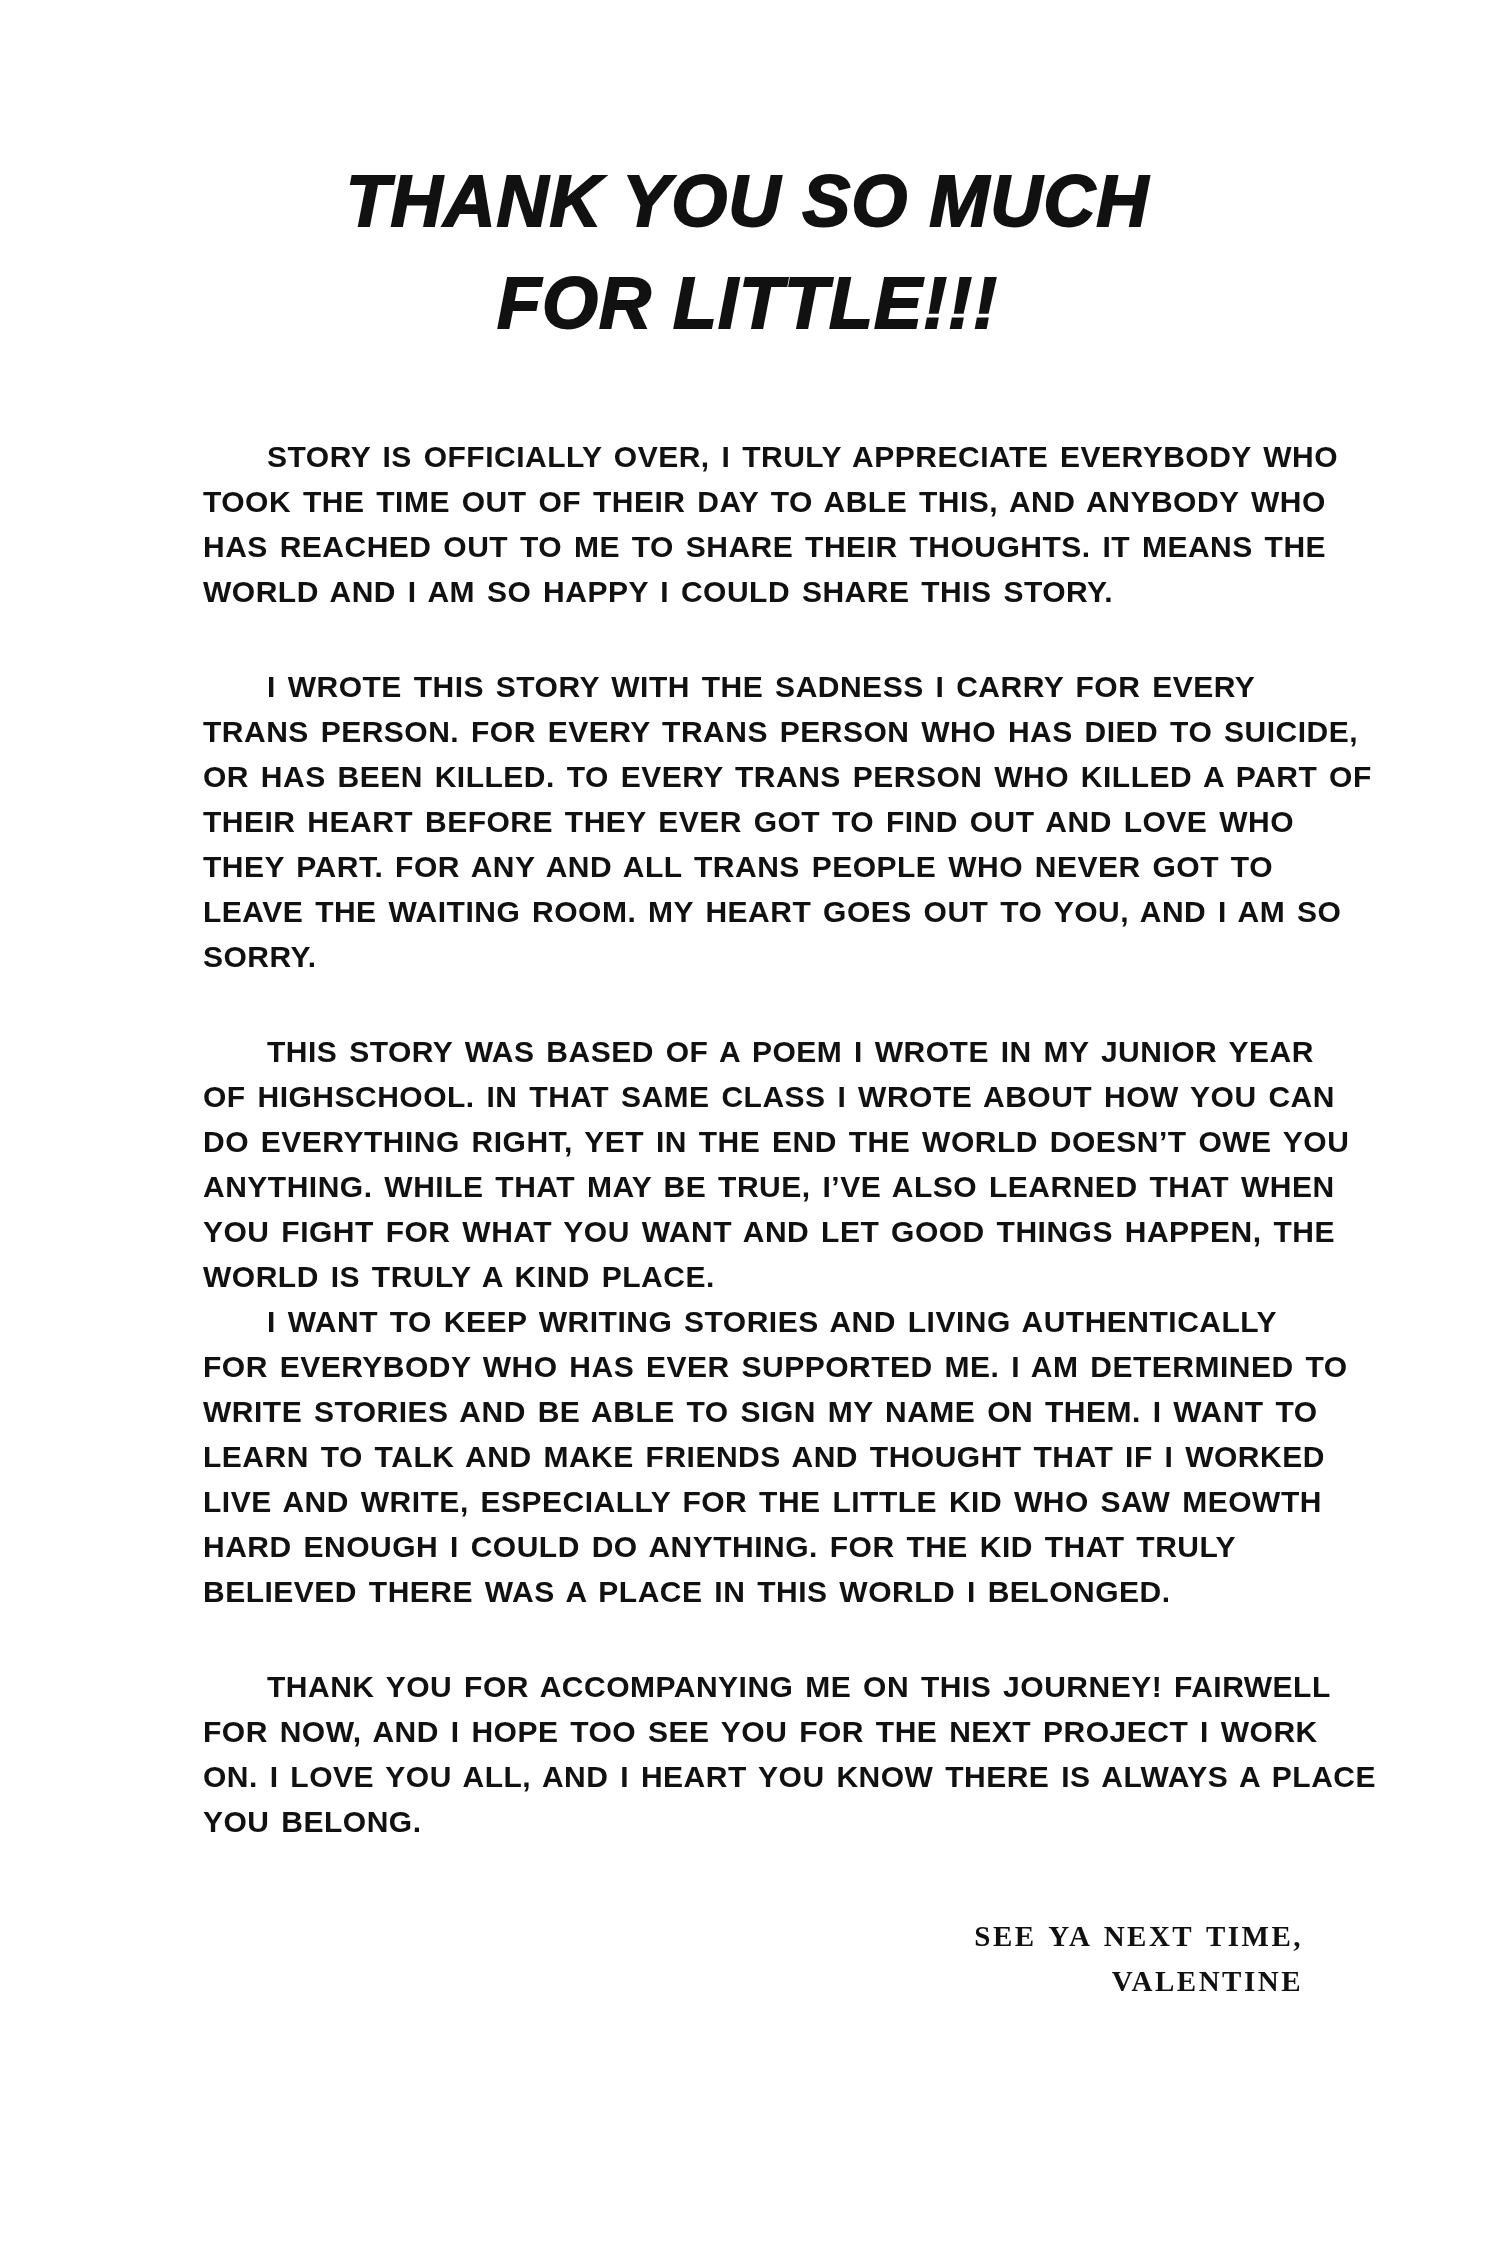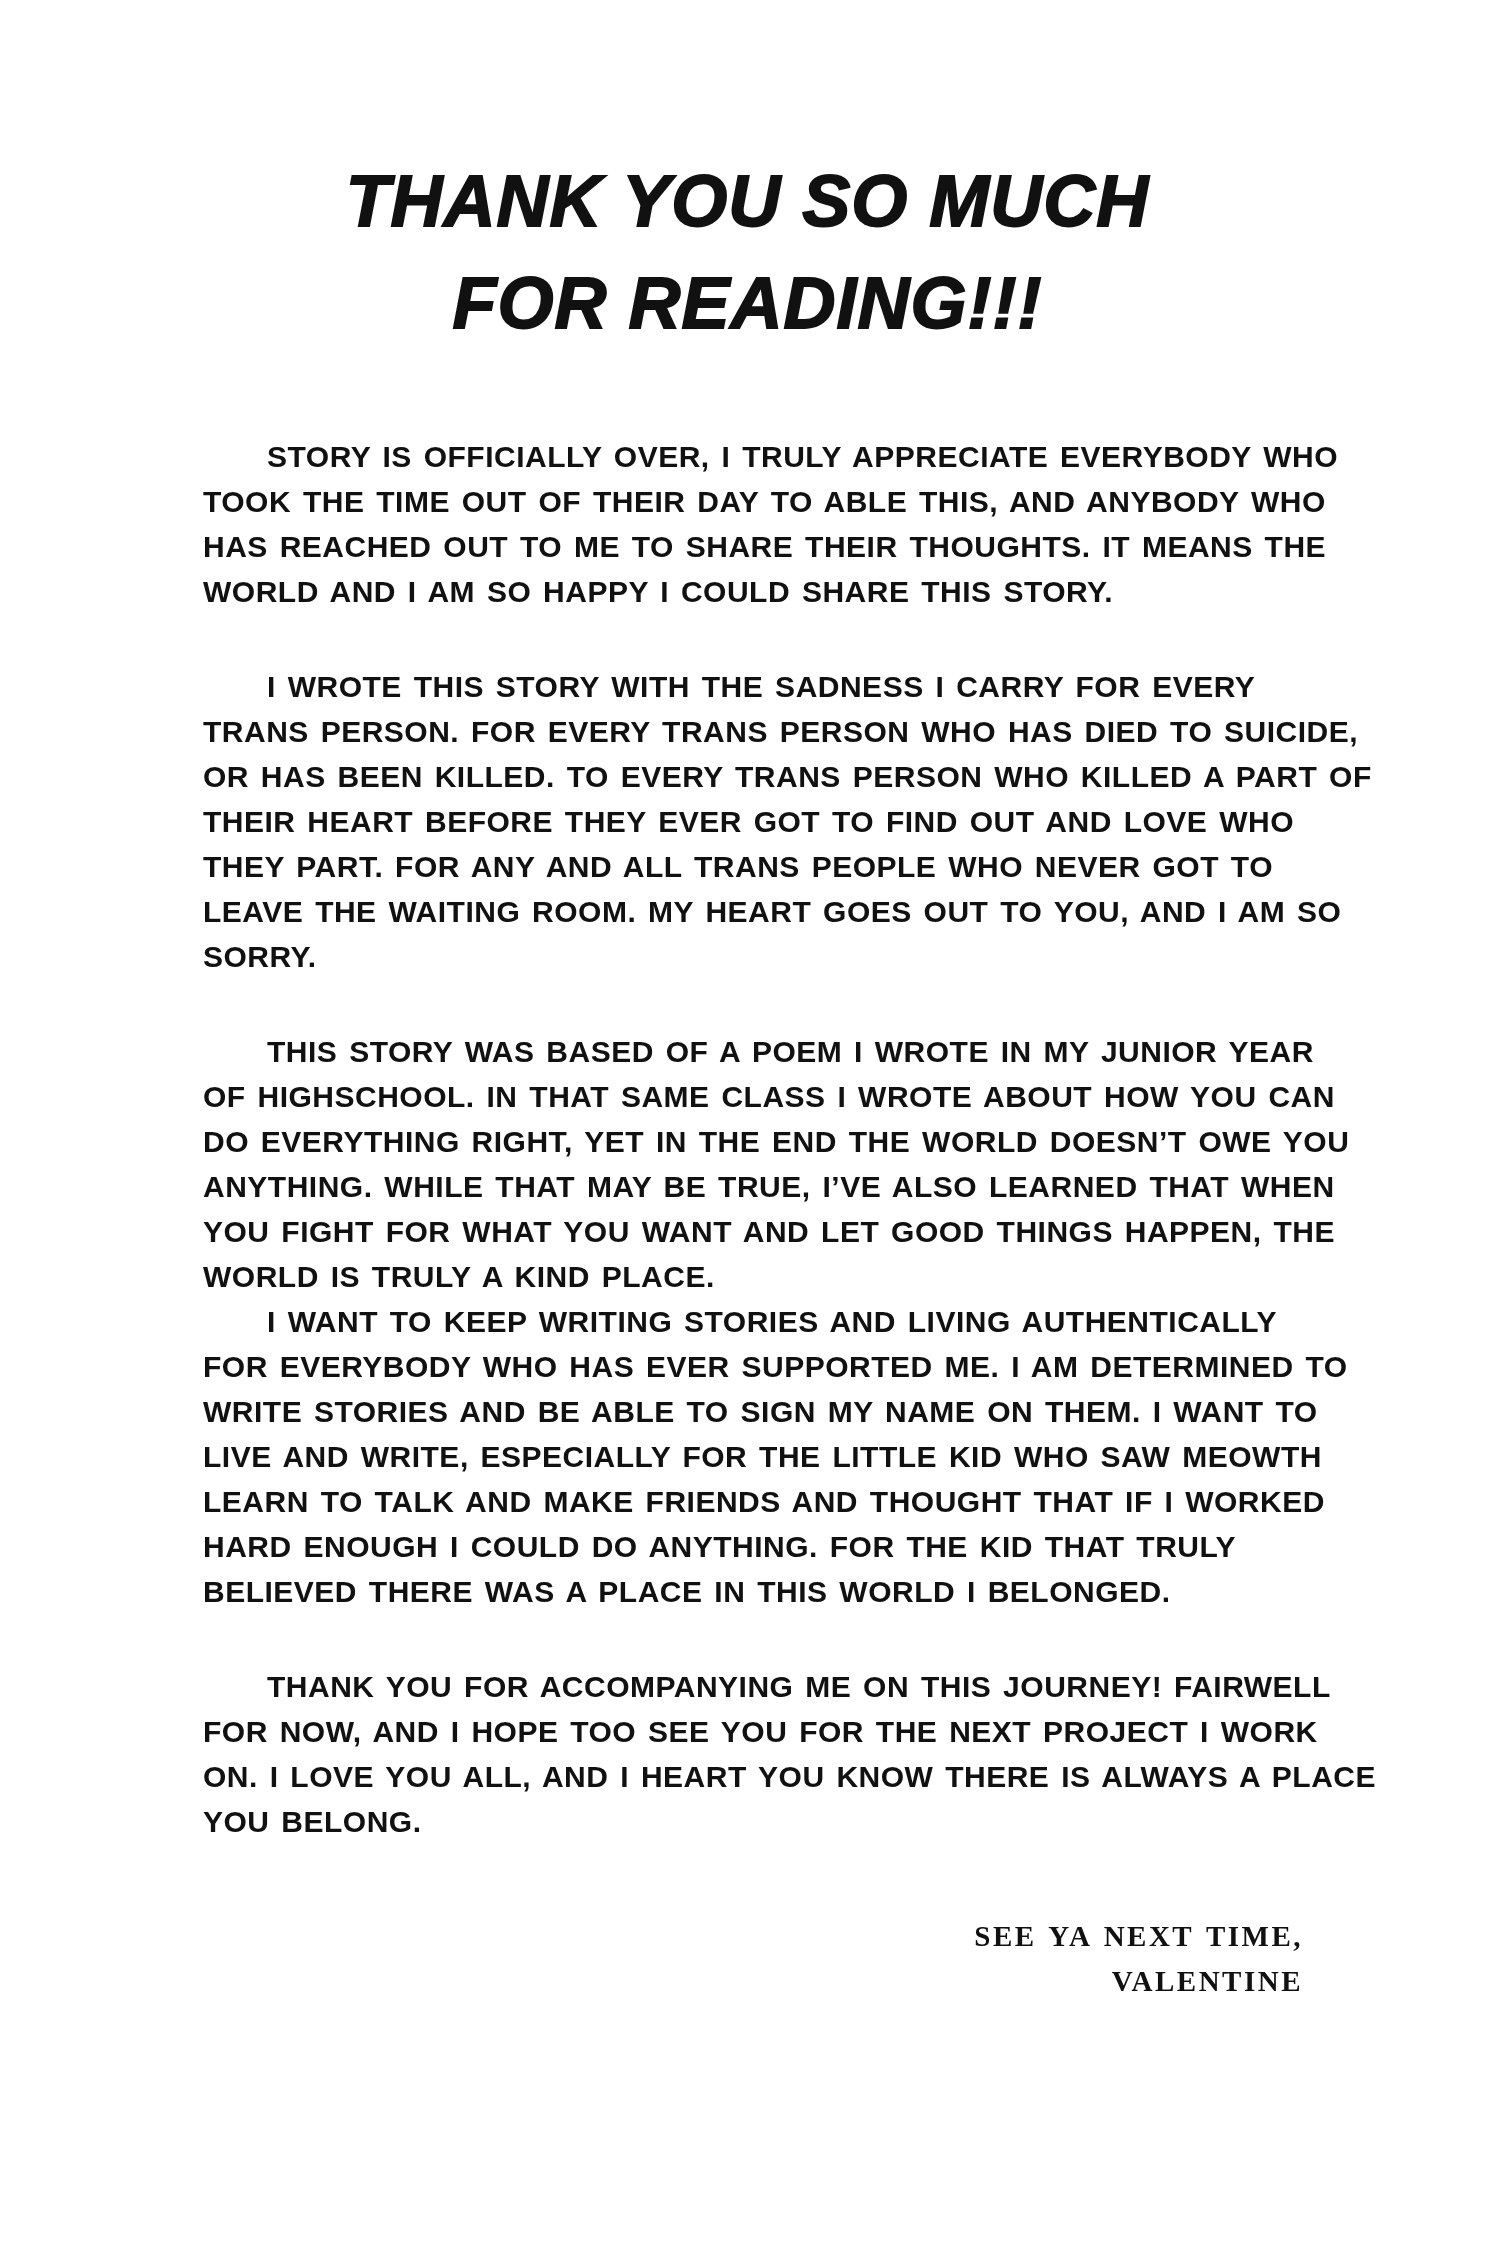--- a/index.html
+++ b/index.html
@@ -58,21 +58,21 @@
     font-family: Liberation Serif, serif;
   }
 </style>
 </head>
 <body style="background: rgb(255, 255, 255);">
 
 <div class="page" style="background: rgb(255, 255, 255); color: rgb(17, 17, 17);">
 
   <div class="title-block">
     <div class="title-line">THANK YOU SO MUCH</div>
-    <div class="title-line">FOR READING!!!</div>
+    <div class="title-line">FOR LITTLE!!!</div>
   </div>
 
   <div class="body-block">
 
     <div class="para">
       <div class="line indent">STORY IS OFFICIALLY OVER, I TRULY APPRECIATE EVERYBODY WHO</div>
       <div class="line">TOOK THE TIME OUT OF THEIR DAY TO ABLE THIS, AND ANYBODY WHO</div>
       <div class="line">HAS REACHED OUT TO ME TO SHARE THEIR THOUGHTS. IT MEANS THE</div>
       <div class="line">WORLD AND I AM SO HAPPY I COULD SHARE THIS STORY.</div>
     </div>
@@ -93,22 +93,22 @@
       <div class="line">DO EVERYTHING RIGHT, YET IN THE END THE WORLD DOESN’T OWE YOU</div>
       <div class="line">ANYTHING. WHILE THAT MAY BE TRUE, I’VE ALSO LEARNED THAT WHEN</div>
       <div class="line">YOU FIGHT FOR WHAT YOU WANT AND LET GOOD THINGS HAPPEN, THE</div>
       <div class="line">WORLD IS TRULY A KIND PLACE.</div>
     </div>
 
     <div class="para">
       <div class="line indent">I WANT TO KEEP WRITING STORIES AND LIVING AUTHENTICALLY</div>
       <div class="line">FOR EVERYBODY WHO HAS EVER SUPPORTED ME. I AM DETERMINED TO</div>
       <div class="line">WRITE STORIES AND BE ABLE TO SIGN MY NAME ON THEM. I WANT TO</div>
+      <div class="line">LEARN TO TALK AND MAKE FRIENDS AND THOUGHT THAT IF I WORKED</div>
       <div class="line">LIVE AND WRITE, ESPECIALLY FOR THE LITTLE KID WHO SAW MEOWTH</div>
-      <div class="line">LEARN TO TALK AND MAKE FRIENDS AND THOUGHT THAT IF I WORKED</div>
       <div class="line">HARD ENOUGH I COULD DO ANYTHING. FOR THE KID THAT TRULY</div>
       <div class="line">BELIEVED THERE WAS A PLACE IN THIS WORLD I BELONGED.</div>
     </div>
 
     <div class="para">
       <div class="line indent">THANK YOU FOR ACCOMPANYING ME ON THIS JOURNEY! FAIRWELL</div>
       <div class="line">FOR NOW, AND I HOPE TOO SEE YOU FOR THE NEXT PROJECT I WORK</div>
       <div class="line">ON. I LOVE YOU ALL, AND I HEART YOU KNOW THERE IS ALWAYS A PLACE</div>
       <div class="line">YOU BELONG.</div>
     </div>

